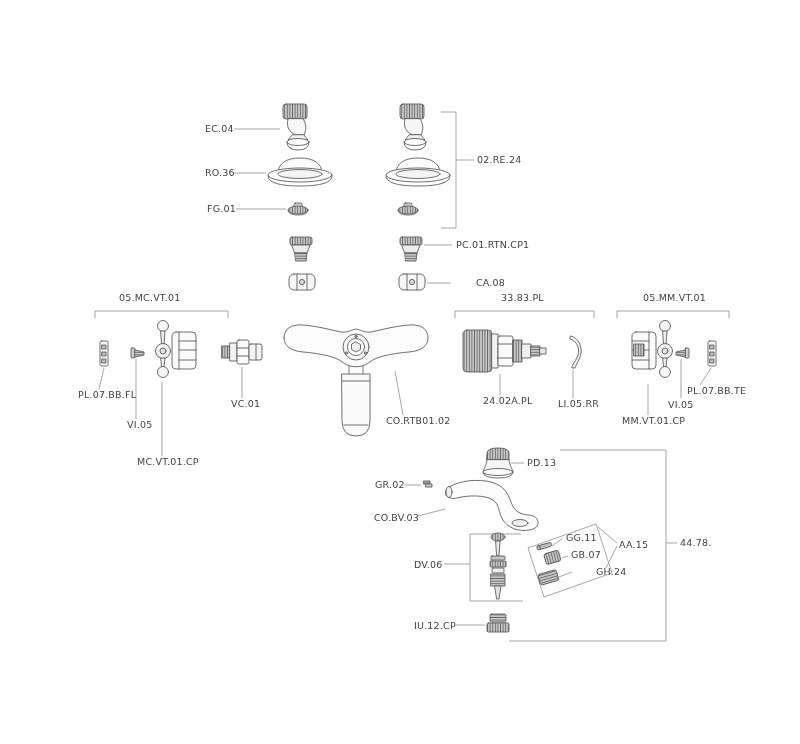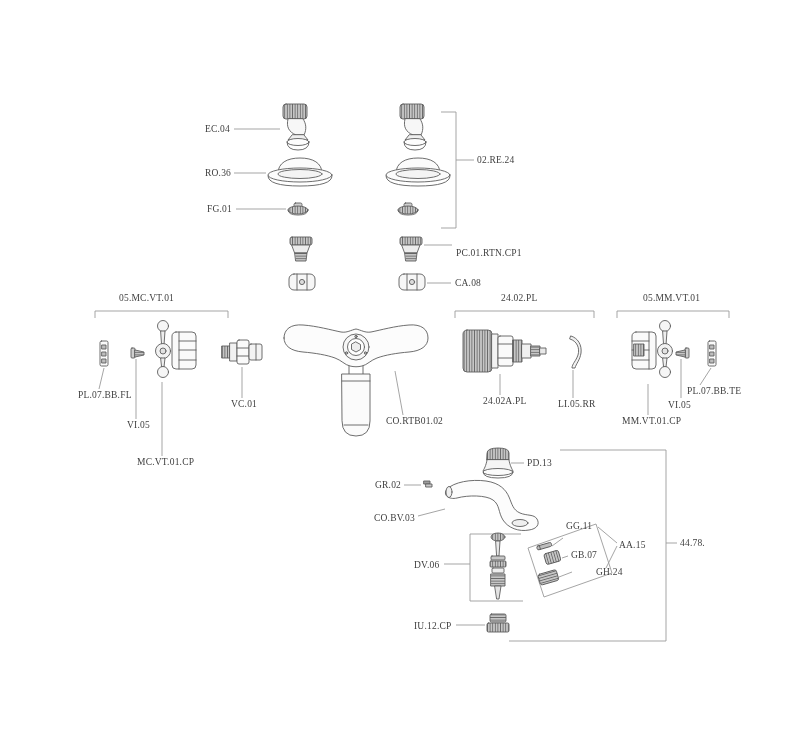--- a/index.html
+++ b/index.html
@@ -3,21 +3,21 @@
 <meta charset="utf-8">
 <style>
   html,body{margin:0;padding:0;background:#fff;}
   .canvas{
     position:relative;width:800px;height:744px;background:#ffffff;overflow:hidden;
     font-family:"DejaVu Sans","Liberation Sans",sans-serif;
   }
   .art{position:absolute;left:0;top:0;}
   .lbl{
     position:absolute;font-size:9.5px;line-height:10px;color:#3f3f3f;
-    letter-spacing:.2px;white-space:nowrap;font-family:Liberation Serif, serif;
+    letter-spacing:.2px;white-space:nowrap;
   }
 </style>
 </head>
 <body>
 
 <div class="canvas">
 
   <svg class="art" width="800" height="744" viewBox="0 0 800 744">
     <defs>
       <pattern id="knurl" width="2.6" height="6" patternUnits="userSpaceOnUse">
@@ -239,38 +239,38 @@
         <rect x="490" y="614" width="16" height="8" rx="1.5" fill="url(#ridge)"></rect>
         <rect x="487" y="623" width="22" height="9" rx="1.5" fill="url(#knurl)"></rect>
       </g>
     </g>
   </svg>
 
   <span class="lbl" style="left:205px;top:124px">EC.04</span>
   <span class="lbl" style="left:205px;top:168px">RO.36</span>
   <span class="lbl" style="left:207px;top:204px">FG.01</span>
   <span class="lbl" style="left:477px;top:155px">02.RE.24</span>
-  <span class="lbl" style="left:456px;top:248px">PC.01.RTN.CP1</span>
-  <span class="lbl" style="left:455px;top:278px">CA.08</span>
+  <span class="lbl" style="left:456px;top:240px">PC.01.RTN.CP1</span>
+  <span class="lbl" style="left:476px;top:278px">CA.08</span>
   <span class="lbl" style="left:119px;top:293px">05.MC.VT.01</span>
   <span class="lbl" style="left:78px;top:390px">PL.07.BB.FL</span>
   <span class="lbl" style="left:127px;top:420px">VI.05</span>
   <span class="lbl" style="left:137px;top:457px">MC.VT.01.CP</span>
   <span class="lbl" style="left:231px;top:399px">VC.01</span>
   <span class="lbl" style="left:386px;top:416px">CO.RTB01.02</span>
-  <span class="lbl" style="left:501px;top:293px">24.02.PL</span>
+  <span class="lbl" style="left:501px;top:293px">33.83.PL</span>
   <span class="lbl" style="left:483px;top:396px">24.02A.PL</span>
   <span class="lbl" style="left:558px;top:399px">LI.05.RR</span>
   <span class="lbl" style="left:643px;top:293px">05.MM.VT.01</span>
   <span class="lbl" style="left:687px;top:386px">PL.07.BB.TE</span>
   <span class="lbl" style="left:668px;top:400px">VI.05</span>
   <span class="lbl" style="left:622px;top:416px">MM.VT.01.CP</span>
   <span class="lbl" style="left:527px;top:458px">PD.13</span>
   <span class="lbl" style="left:375px;top:480px">GR.02</span>
   <span class="lbl" style="left:374px;top:513px">CO.BV.03</span>
   <span class="lbl" style="left:414px;top:560px">DV.06</span>
-  <span class="lbl" style="left:566px;top:521px">GG.11</span>
+  <span class="lbl" style="left:566px;top:533px">GG.11</span>
   <span class="lbl" style="left:571px;top:550px">GB.07</span>
   <span class="lbl" style="left:596px;top:567px">GH.24</span>
   <span class="lbl" style="left:619px;top:540px">AA.15</span>
   <span class="lbl" style="left:680px;top:538px">44.78.</span>
   <span class="lbl" style="left:414px;top:621px">IU.12.CP</span>
 </div>
 
 </body></html>

